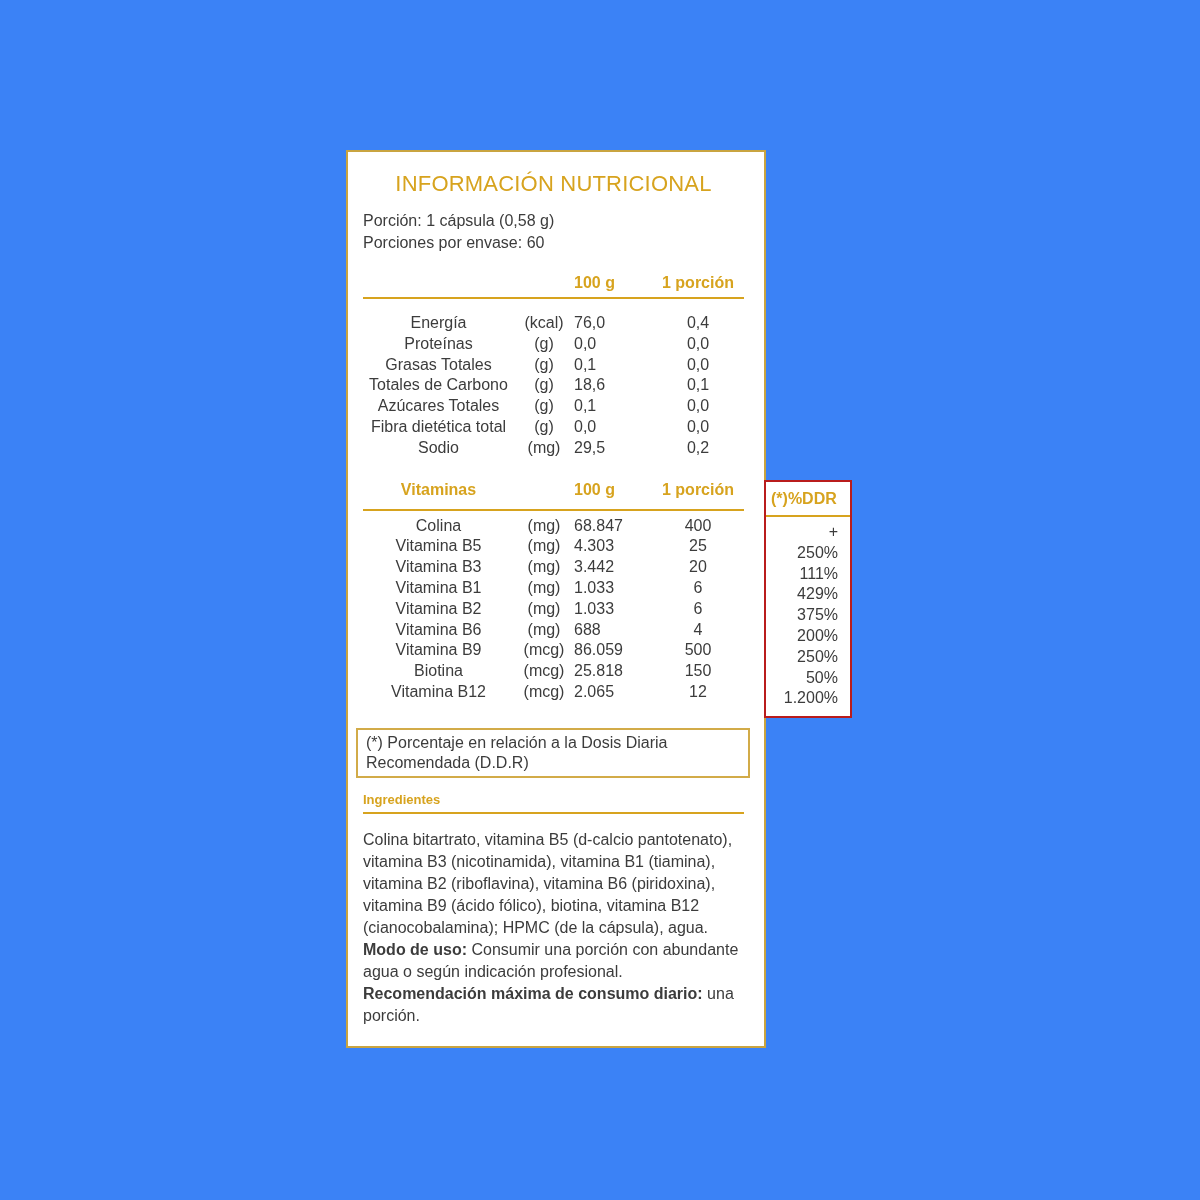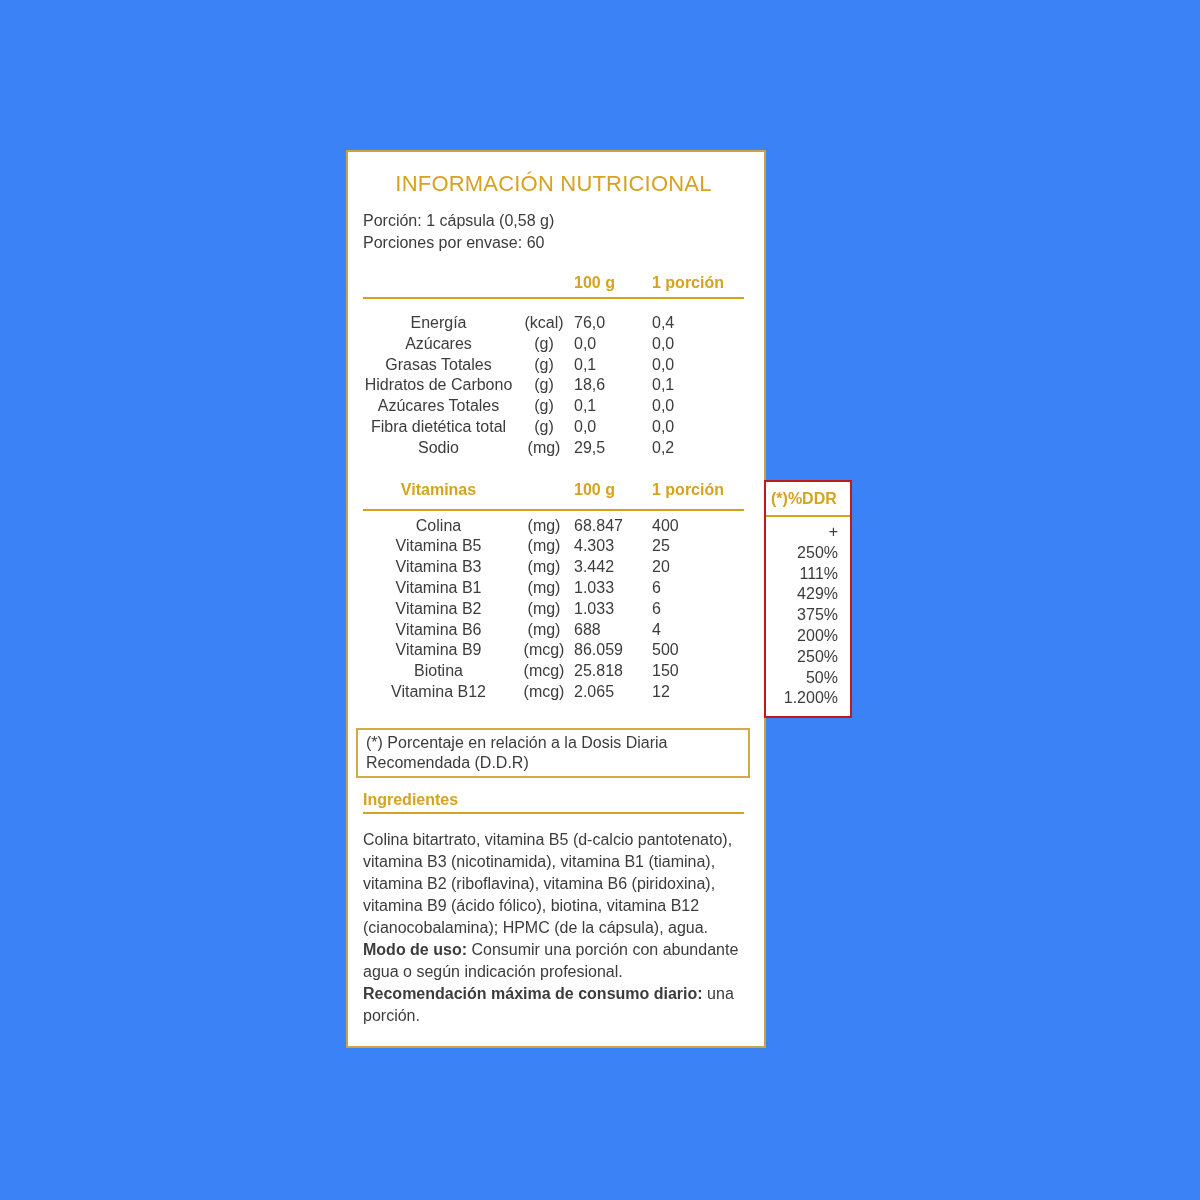--- a/index.html
+++ b/index.html
@@ -37,21 +37,21 @@
     display: grid;
     grid-template-columns: 1fr 60px 78px 92px;
     align-items: baseline;
     font-size: 16px;
     line-height: 20.8px;
     white-space: nowrap;
   }
   .grid-row .c-name { text-align: center; }
   .grid-row .c-unit { text-align: center; }
   .grid-row .c-v1   { }
-  .grid-row .c-v2   { text-align: left; }
+  .grid-row .c-v2   { text-align: center; }
 
   .cols-header { margin-top: 18px; line-height: 21px; }
   .cols-header .c-v1, .cols-header .c-v2, .cols-header .c-name {
     color: #d7a31e; font-weight: bold;
   }
   .gold-rule { margin-top: 4px; height: 2px; background: #d7a31e; border: none; }
   .rule-vit { margin-top: 9px; }
   .rule-ing { margin-top: 2px; }
 
   .nutrient-rows { margin-top: 14px; }
@@ -62,21 +62,21 @@
     margin: 25px -6px 0 -7px;
     border: 2px solid #d2ab48;
     padding: 3px 8px;
     font-size: 16px;
     line-height: 20px;
   }
   .ing-header {
     margin-top: 12px;
     color: #d7a31e;
     font-weight: bold;
-    font-size: 16px;
+    font-size: 13px;
     line-height: 20px;
   }
   .ing-text {
     margin-top: 15px;
     font-size: 16px;
     line-height: 22px;
   }
   .ing-text b { color: #3c3c3c; }
 
   
@@ -127,33 +127,33 @@
     <div class="gold-rule"></div>
 
     <div class="nutrient-rows">
       <div class="grid-row">
         <span class="c-name">Energía</span>
         <span class="c-unit">(kcal)</span>
         <span class="c-v1">76,0</span>
         <span class="c-v2">0,4</span>
       </div>
       <div class="grid-row">
-        <span class="c-name">Azúcares</span>
+        <span class="c-name">Proteínas</span>
         <span class="c-unit">(g)</span>
         <span class="c-v1">0,0</span>
         <span class="c-v2">0,0</span>
       </div>
       <div class="grid-row">
         <span class="c-name">Grasas Totales</span>
         <span class="c-unit">(g)</span>
         <span class="c-v1">0,1</span>
         <span class="c-v2">0,0</span>
       </div>
       <div class="grid-row">
-        <span class="c-name">Hidratos de Carbono</span>
+        <span class="c-name">Totales de Carbono</span>
         <span class="c-unit">(g)</span>
         <span class="c-v1">18,6</span>
         <span class="c-v2">0,1</span>
       </div>
       <div class="grid-row">
         <span class="c-name">Azúcares Totales</span>
         <span class="c-unit">(g)</span>
         <span class="c-v1">0,1</span>
         <span class="c-v2">0,0</span>
       </div>

